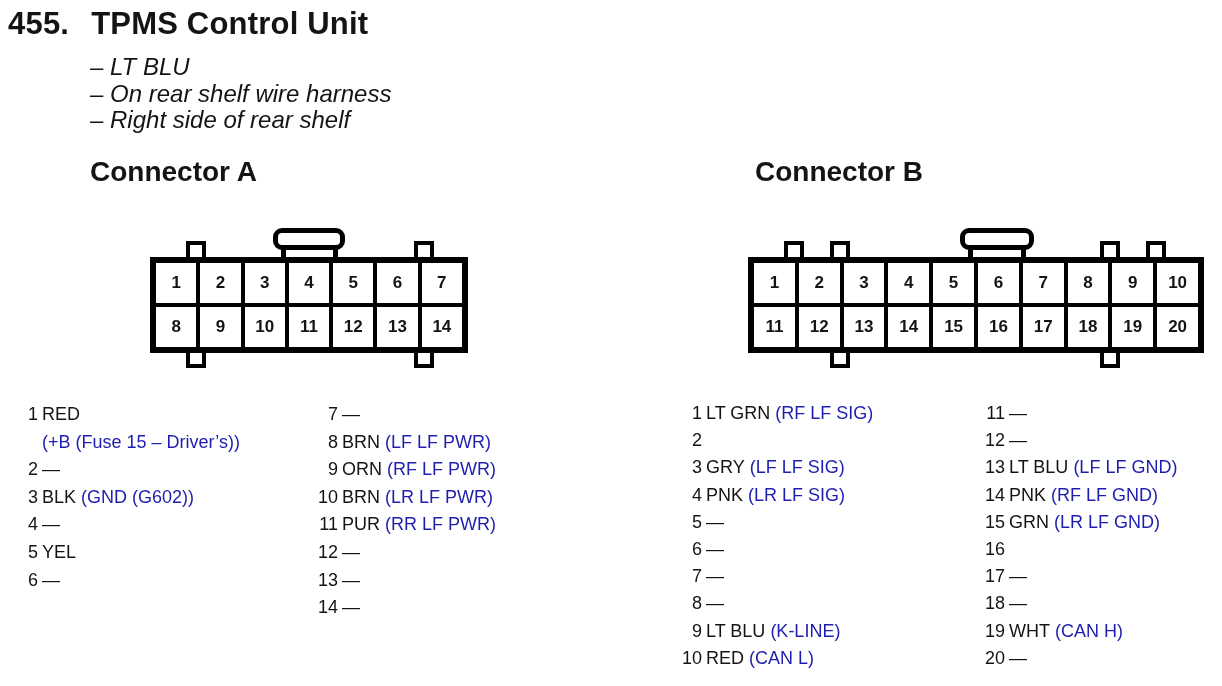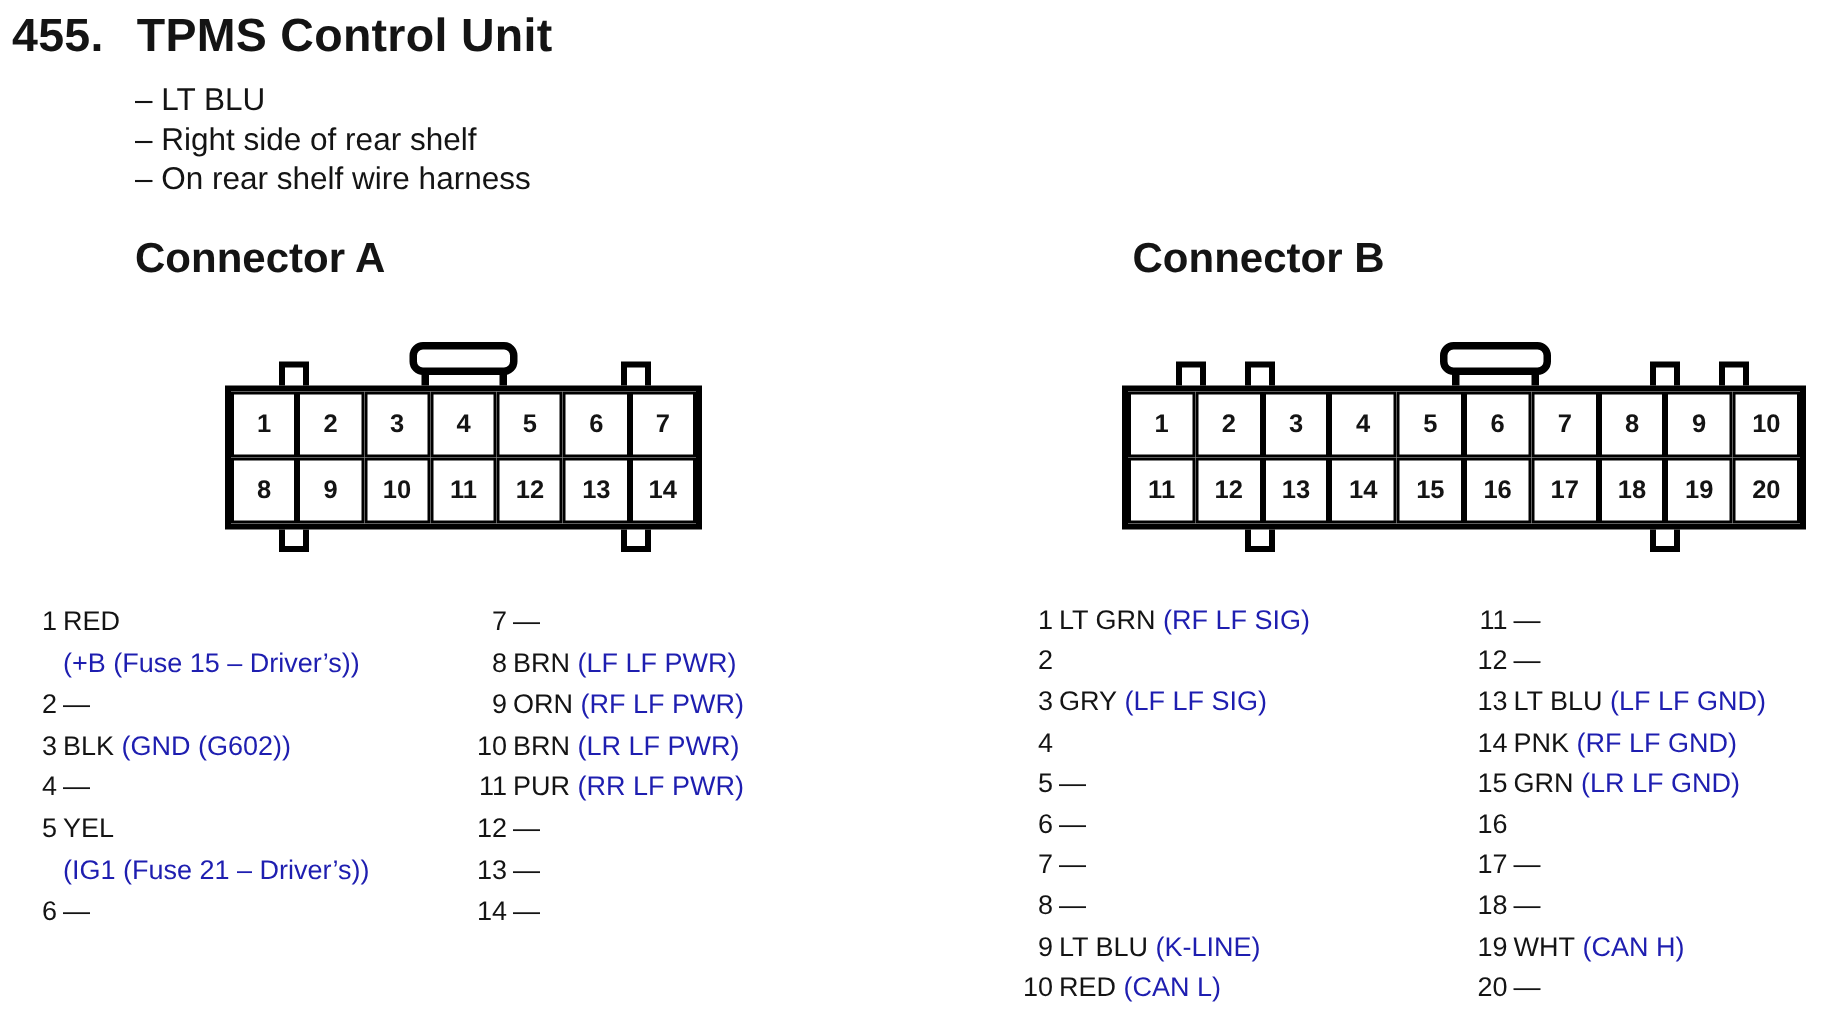--- a/index.html
+++ b/index.html
@@ -6,21 +6,21 @@
   html,body { background:#ffffff; }
   .page {
     position: relative; width: 1222px; height: 686px;
     background: var(--bg, #ffffff);
     font-family: "Liberation Sans", sans-serif;
     color: var(--ink, #141414);
     overflow: hidden;
   }
   .title { position:absolute; left:8px; top:6px; font-size:31px; font-weight:bold; letter-spacing:0.2px; }
   .title .num { display:inline-block; margin-right:22px; }
-  .notes { position:absolute; left:90px; top:54px; font-size:21px; line-height:26.5px; }
+  .notes { position:absolute; left:90px; top:54px; font-size:24px; line-height:26.5px;font-style:italic; }
   .conn-heading { position:absolute; top:156px; font-size:28px; font-weight:bold; }
 
   
   .conn-box {
     position:absolute; top:257px; height:96px; z-index:2;
     border:4px solid #000; background:#fff;
     display:grid; grid-template-rows:1fr 1fr;
   }
   .grid-row { display:grid; grid-template-columns:repeat(var(--cols),1fr); }
   .grid-cell {
@@ -44,22 +44,22 @@
 </head>
 <body>
 
 <div class="page" style="--ink: #141414; --blue: #1e1eb0; --bg: #ffffff;">
 
   <div class="title"><span class="num">455.</span><span>TPMS Control Unit</span></div>
 
   <div class="notes">
 
   <div class="note-line">– LT BLU</div>
+      <div class="note-line">– On rear shelf wire harness</div>
       <div class="note-line">– Right side of rear shelf</div>
-      <div class="note-line">– On rear shelf wire harness</div>
     </div>
 
   <div class="conn-heading" style="left:90px;">Connector A</div>
   <div class="conn-heading" style="left:755px;">Connector B</div>
 
   <div class="latch-stem" style="left:281px;"></div>
   <div class="latch-stem" style="left:333px;"></div>
   <div class="latch-bar" style="left:273px;width:72px;"></div>
   <div class="tab tab-top" style="left:186px;"></div>
   <div class="tab tab-top" style="left:414px;"></div>
@@ -139,21 +139,21 @@
       <div class="pin-row">
         <span class="pin-num">3</span>
         <span class="pin-body"><span class="pin-wire">BLK</span><span class="pin-fn">(GND (G602))</span></span>
       </div>
       <div class="pin-row">
         <span class="pin-num">4</span>
         <span class="pin-body"><span class="pin-wire">—</span></span>
       </div>
       <div class="pin-row two-line">
         <span class="pin-num">5</span>
-        <span class="pin-body"><span class="pin-wire">YEL</span><span class="pin-fn">(IG1 (Fuse 21 – Driver’s))</span></span>
+        <span class="pin-body"><span class="pin-wire">YEL</span></span>
       </div>
       <div class="pin-row">
         <span class="pin-num">6</span>
         <span class="pin-body"><span class="pin-wire">—</span></span>
       </div>
     </div>
   <div class="pin-list" style="left:308px;top:401px;--lh:27.6px;--numw:30px;">
 
   <div class="pin-row">
         <span class="pin-num">7</span>
@@ -197,20 +197,21 @@
       </div>
       <div class="pin-row">
         <span class="pin-num">2</span>
       </div>
       <div class="pin-row">
         <span class="pin-num">3</span>
         <span class="pin-body"><span class="pin-wire">GRY</span><span class="pin-fn">(LF LF SIG)</span></span>
       </div>
       <div class="pin-row">
         <span class="pin-num">4</span>
+        <span class="pin-body"><span class="pin-wire">PNK</span><span class="pin-fn">(LR LF SIG)</span></span>
       </div>
       <div class="pin-row">
         <span class="pin-num">5</span>
         <span class="pin-body"><span class="pin-wire">—</span></span>
       </div>
       <div class="pin-row">
         <span class="pin-num">6</span>
         <span class="pin-body"><span class="pin-wire">—</span></span>
       </div>
       <div class="pin-row">

